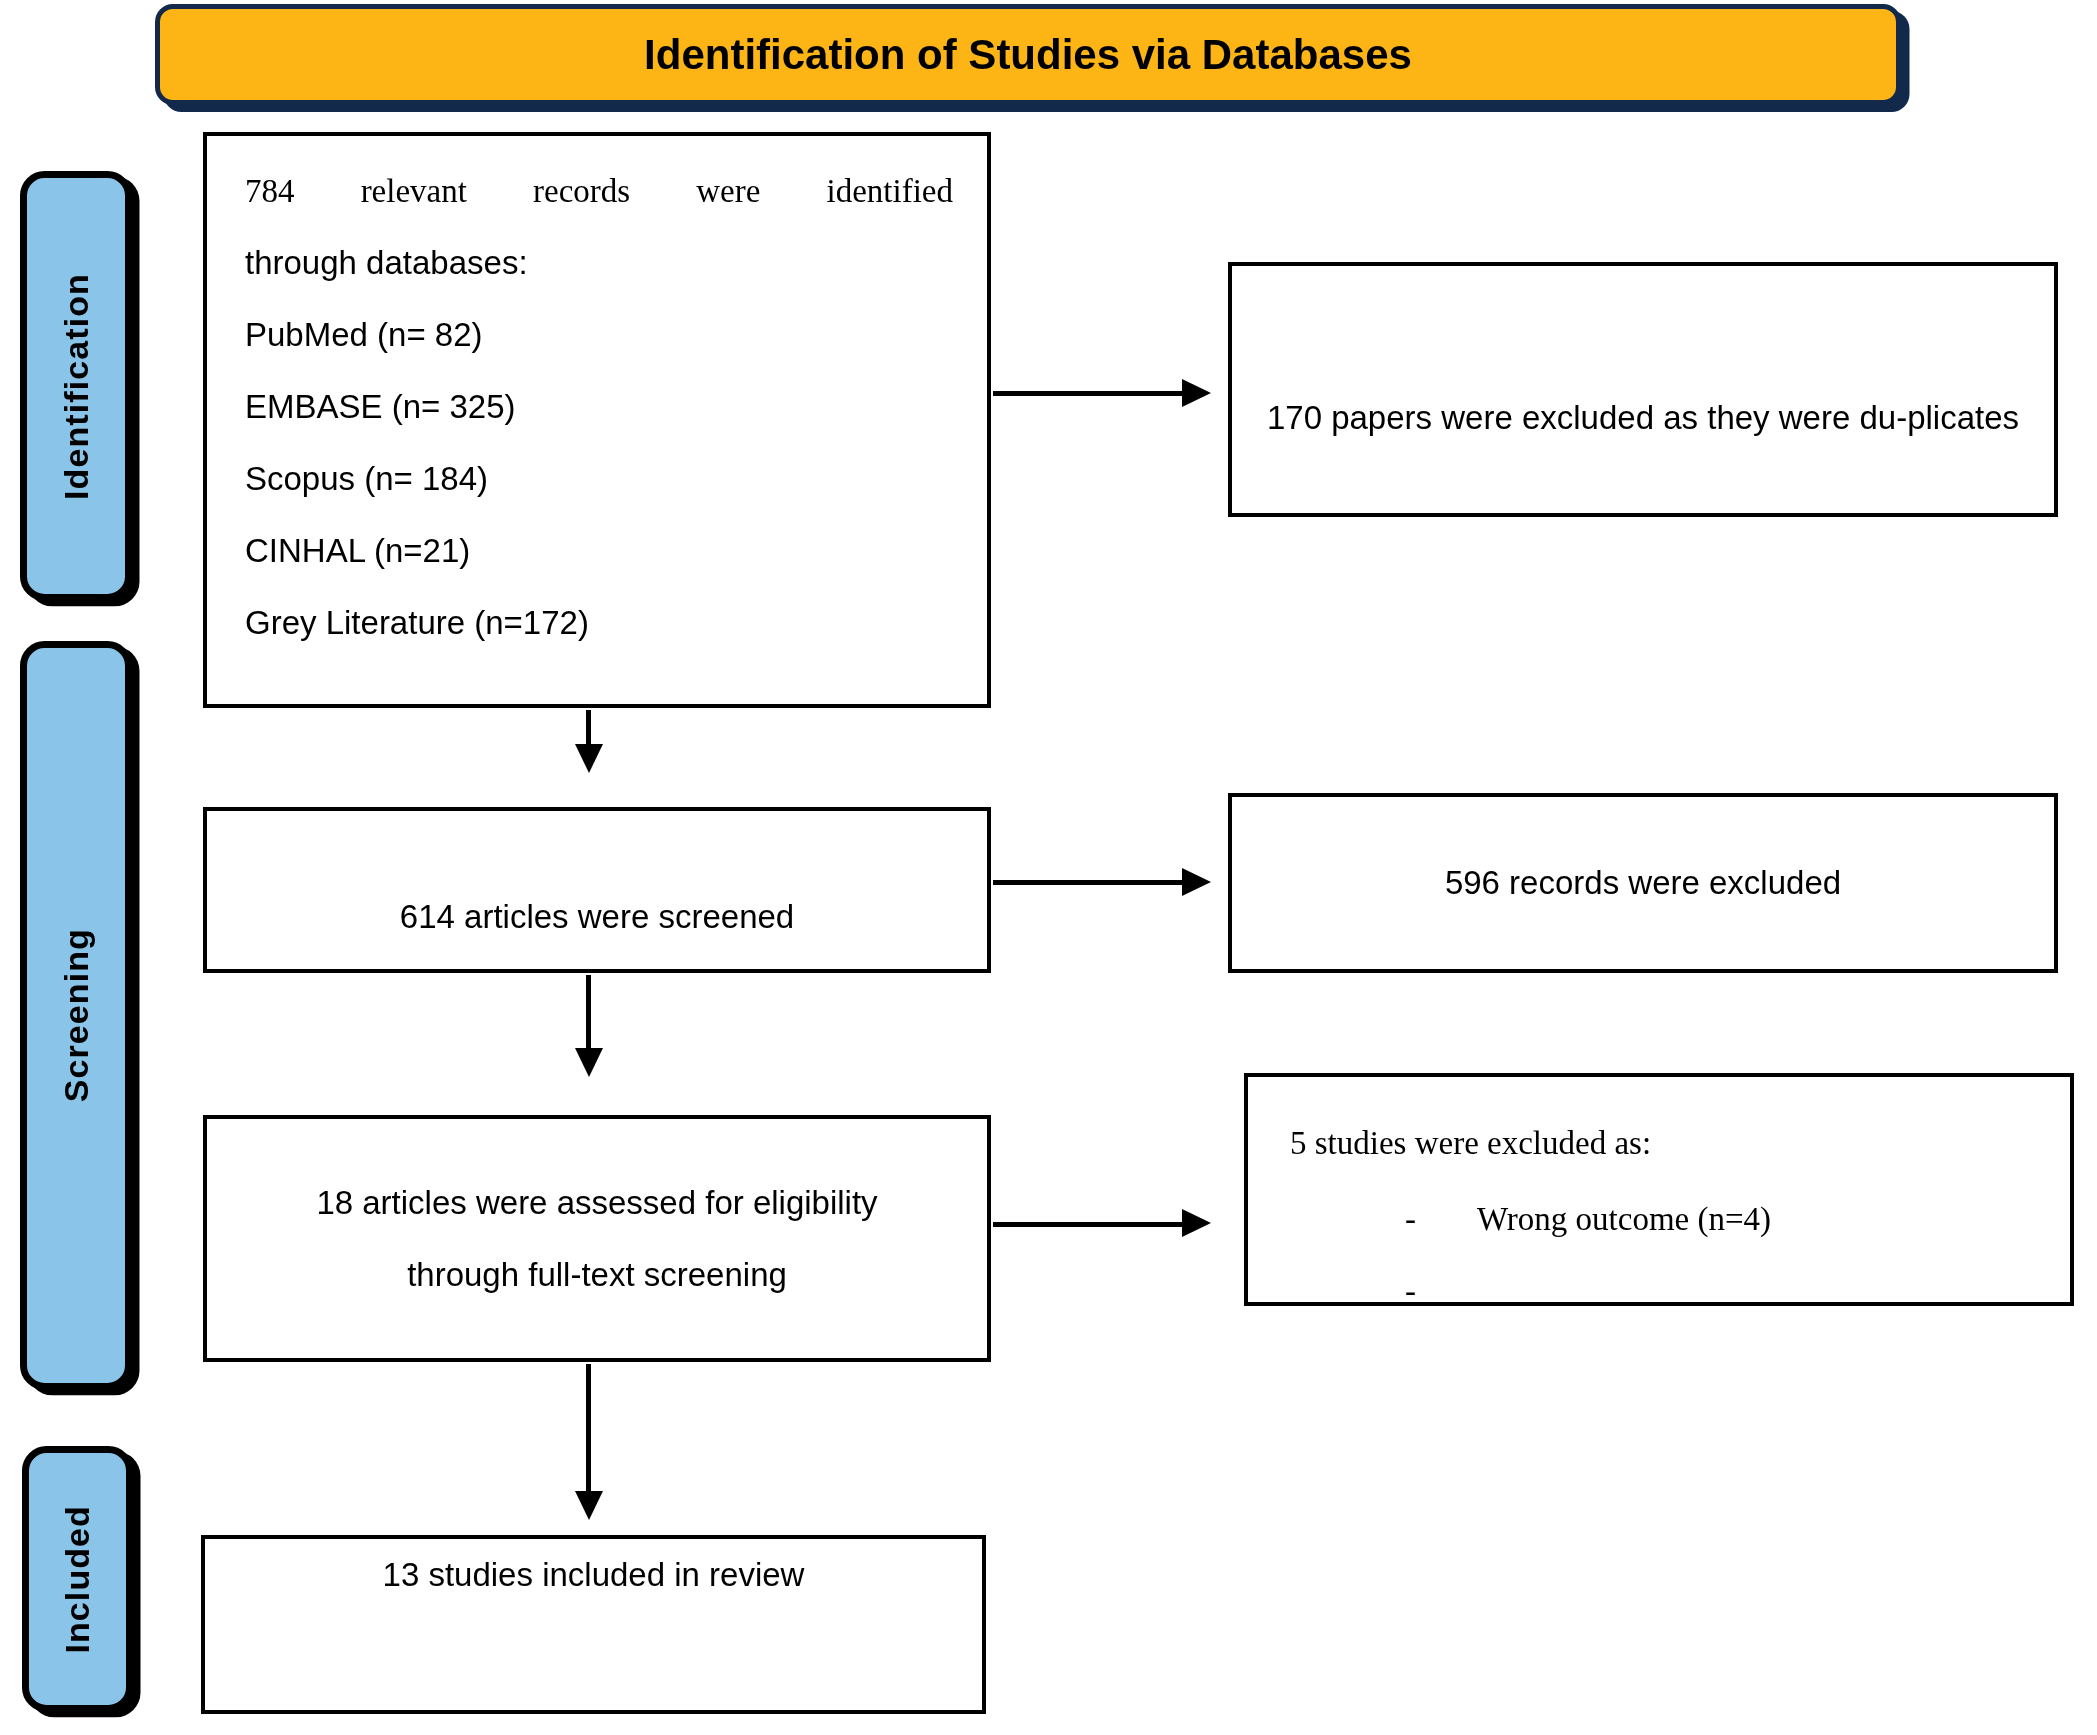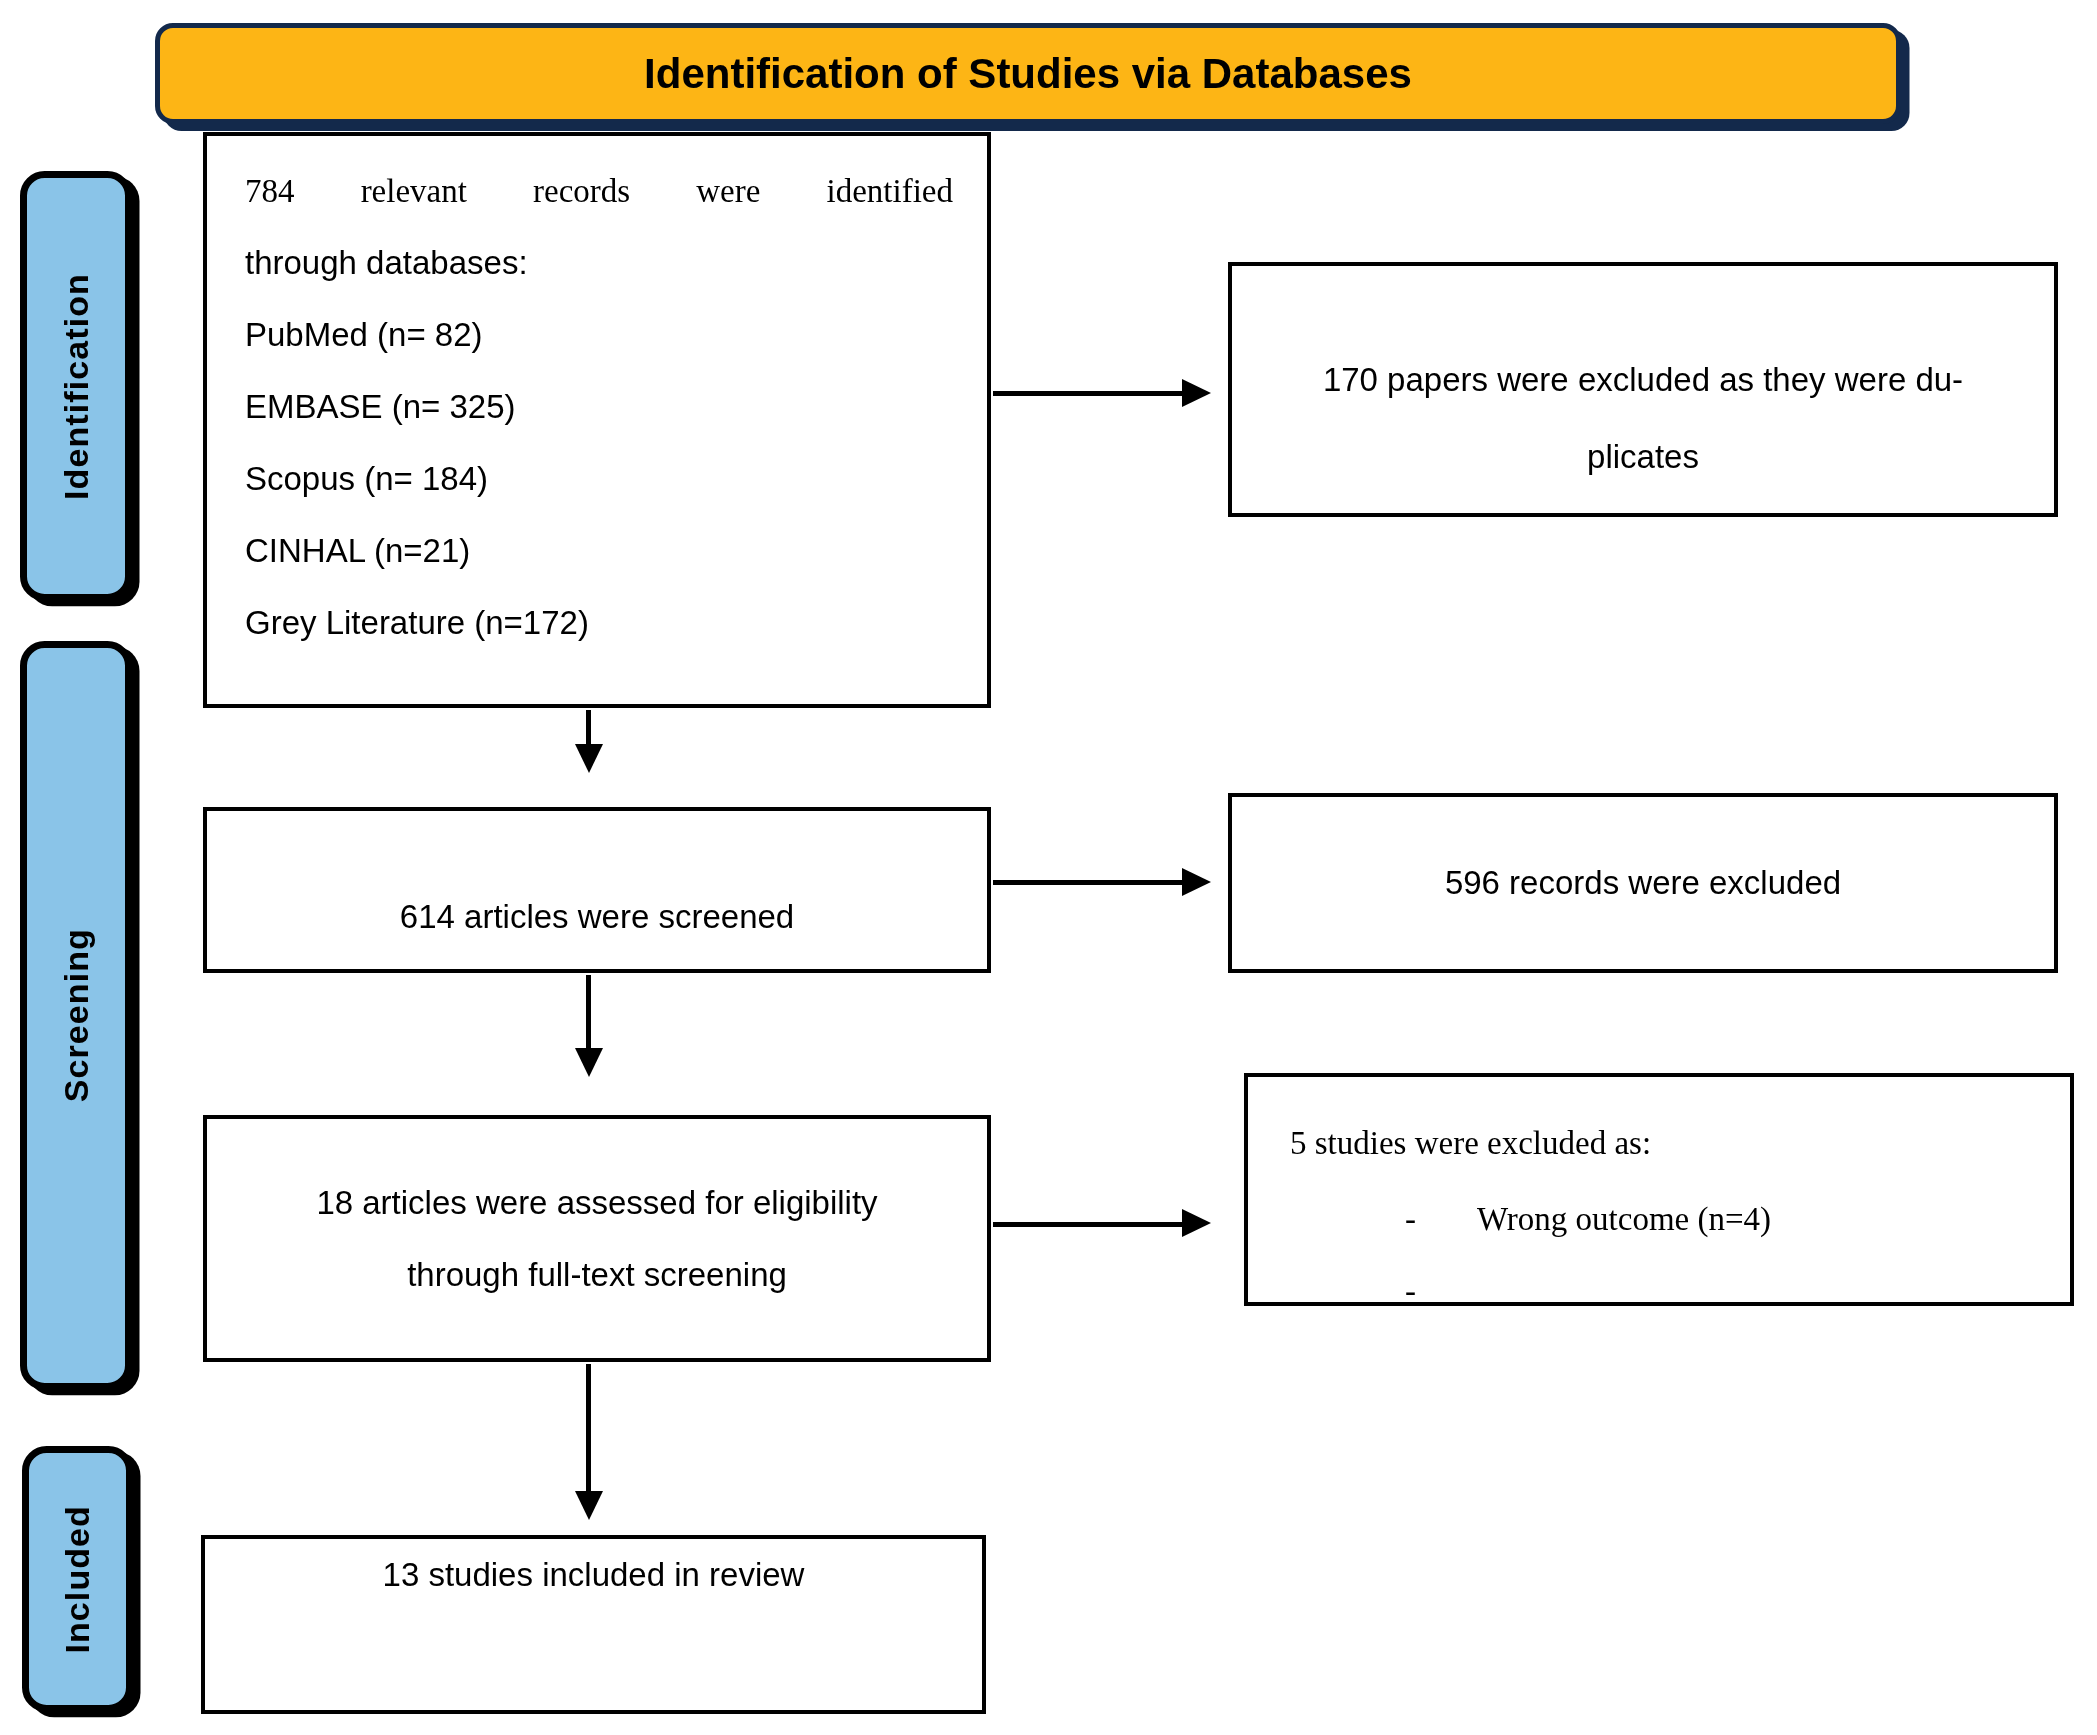--- a/index.html
+++ b/index.html
@@ -8,21 +8,21 @@
     position:relative;
     width:2097px; height:1736px;
     background:#ffffff;
     font-family:"Liberation Sans", sans-serif;
     color:#000000;
     overflow:hidden;
   }
 
   
   .banner {
-    position:absolute; left:155px; top:23px; width:1746px; height:101px;
+    position:absolute; left:155px; top:4px; width:1746px; height:101px;
     background:#FDB515;
     border:5.9px solid #13294B;
     border-radius:18px;
     box-shadow:8.5px 7px 0 #13294B;
     display:flex; align-items:center; justify-content:center;
   }
   .banner-title {
     font-size:42px; font-weight:bold; letter-spacing:0px;
   }
 
@@ -57,21 +57,21 @@
   .box2 { left:203px; top:807px; width:788px; height:166px;
           display:flex; flex-direction:column; justify-content:flex-end; align-items:center;
           padding-bottom:16px; }
   .box3 { left:203px; top:1115px; width:788px; height:247px;
           display:flex; flex-direction:column; justify-content:center; align-items:center; text-align:center; }
   .box4 { left:201px; top:1535px; width:785px; height:179px;
           display:flex; flex-direction:column; justify-content:flex-start; align-items:center;
           padding-bottom:9px; }
 
   .rbox1 { left:1228px; top:262px; width:830px; height:255px;
-           display:flex; flex-direction:column; justify-content:center; align-items:center; text-align:center;
+           display:flex; flex-direction:row; justify-content:center; align-items:center; text-align:center;
            padding-top:56px; line-height:77px; }
   .rbox2 { left:1228px; top:793px; width:830px; height:180px;
            display:flex; align-items:center; justify-content:center; text-align:left; }
   .rbox3 { left:1244px; top:1073px; width:830px; height:233px;
            padding:30px 21.4px 0 42px;font-family:Liberation Serif, serif; }
   .bullet-row { display:flex; }
   .bullet-row.first { margin-top:3.7px; }
   .bullet-dash { margin-left:115px; width:72px; }
 
   

